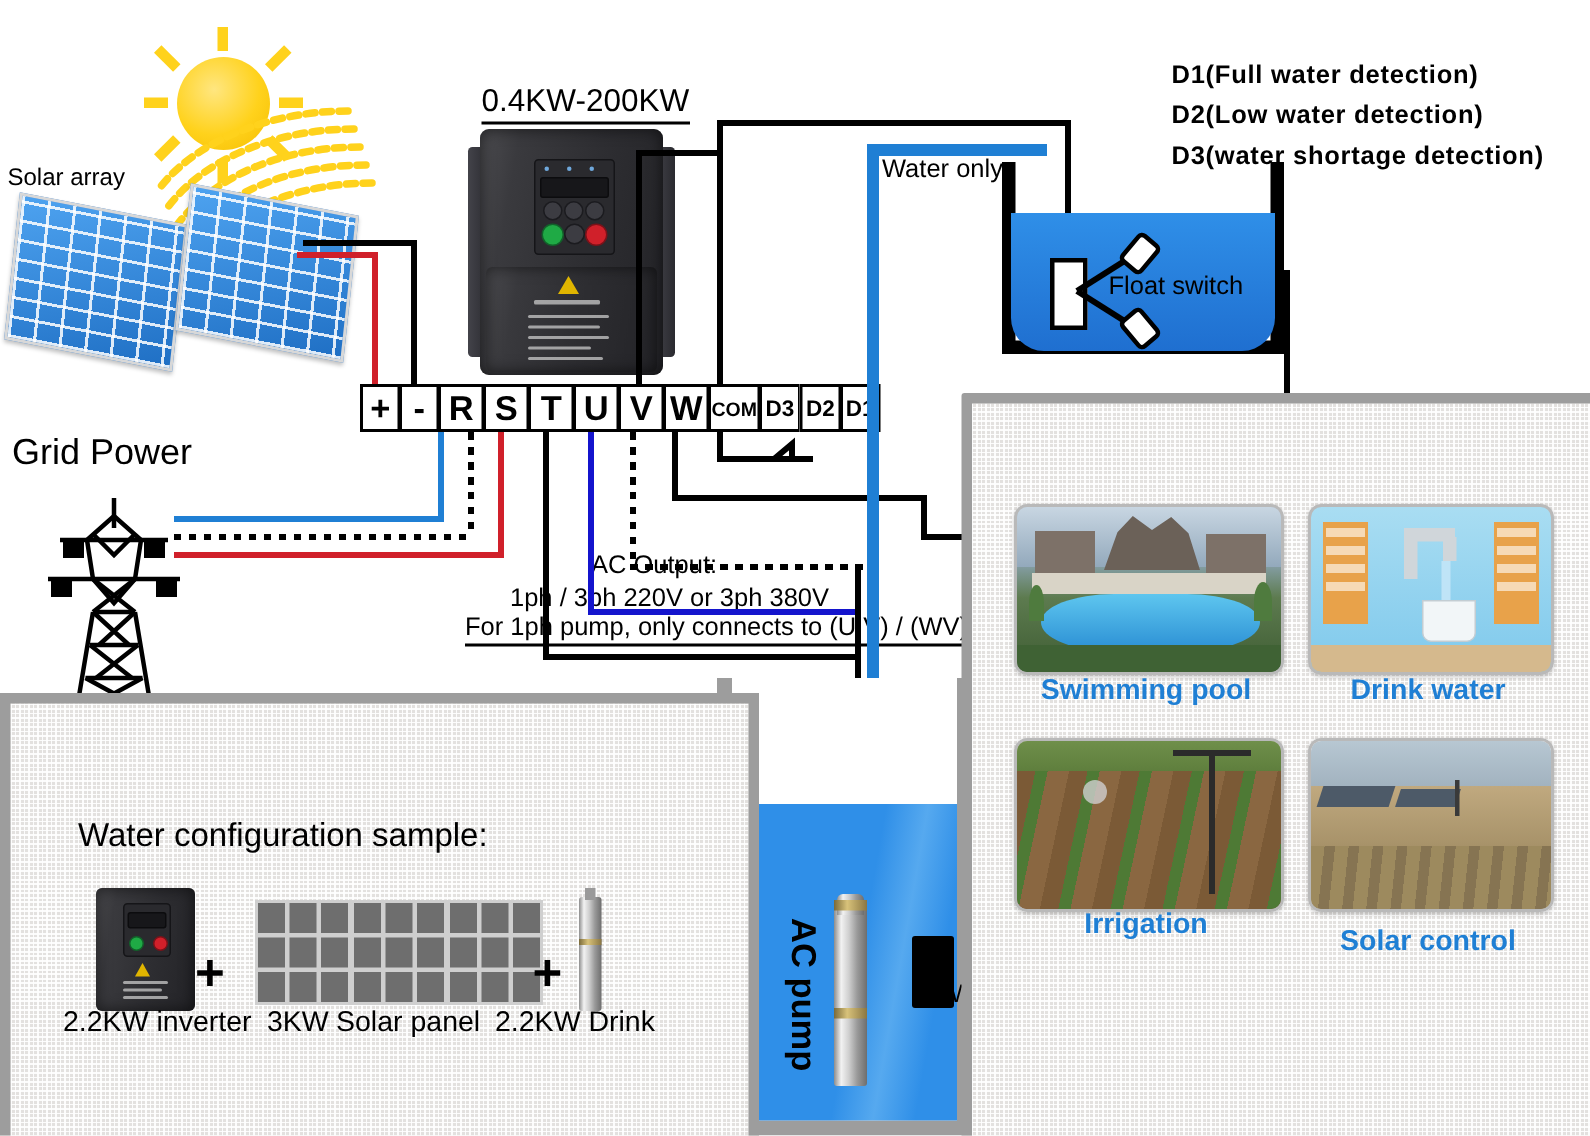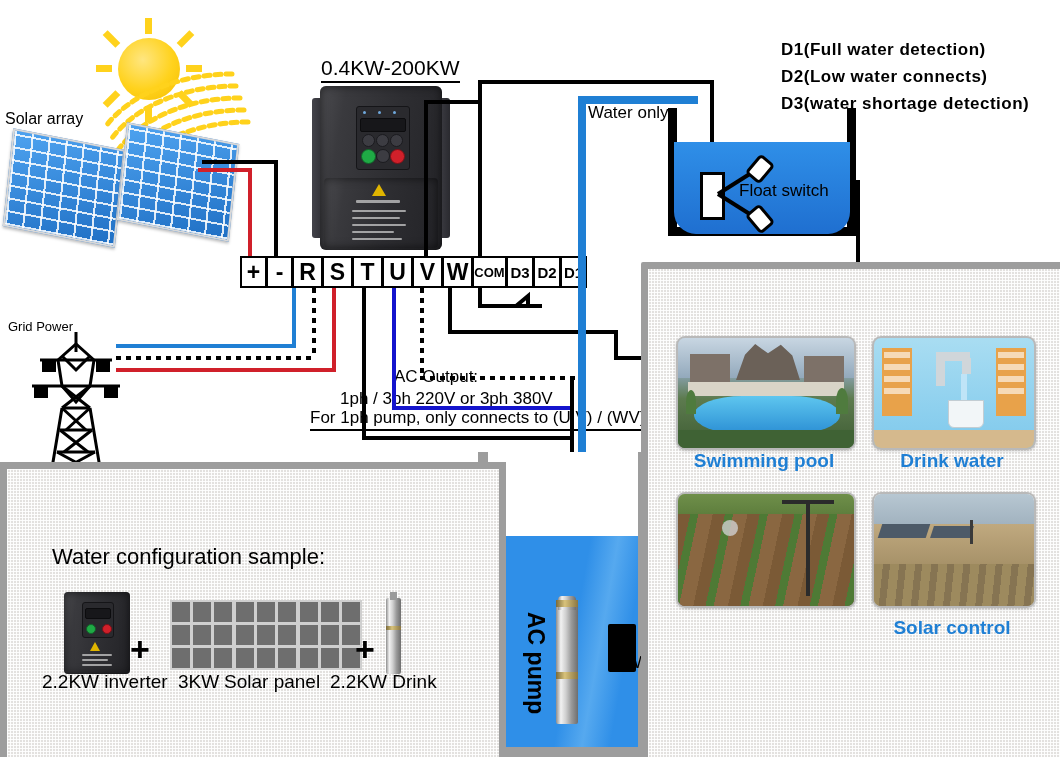--- a/index.html
+++ b/index.html
@@ -171,21 +171,21 @@
     <div class="term" style="width:30px">T</div>
     <div class="term" style="width:30px">U</div>
     <div class="term" style="width:30px">V</div>
     <div class="term" style="width:30px">W</div>
     <div class="term small" style="width:34px">COM</div>
     <div class="term sm2" style="width:27px">D3</div>
     <div class="term sm2" style="width:27px">D2</div>
     <div class="term sm2" style="width:27px">D1</div>
   </div>
 
-  <div class="txt" style="left:8px;top:320px;font-size:13px;">Grid Power</div>
+  <div class="txt" style="left:8px;top:289px;font-size:24px;">Grid Power</div>
 
   <svg class="abs" style="left:18px;top:330px;" width="116" height="140" viewBox="0 0 116 140">
     <g stroke="#000" stroke-width="3" fill="none">
       <path d="M58 2 L58 22"></path>
       <path d="M22 30 L94 30"></path>
       <path d="M14 56 L102 56"></path>
       <path d="M40 30 L58 14 L76 30"></path>
       <path d="M44 26 L58 40 L72 26"></path>
       <path d="M40 30 L44 56 M76 30 L72 56"></path>
       <path d="M44 56 L58 72 L72 56"></path>
@@ -247,21 +247,21 @@
 
   <div class="wire wv" style="left:478px;top:80px;height:178px;"></div>
   <div class="wire wh" style="left:478px;top:80px;width:236px;"></div>
   <div class="wire wv" style="left:710px;top:80px;height:102px;"></div>
 
   <div class="wire wh blue" style="left:578px;top:96px;width:120px;height:8px;"></div>
   <div class="wire wv blue" style="left:578px;top:96px;height:530px;width:8px;"></div>
   <div class="txt" style="left:588px;top:104px;font-size:17px;">Water only</div>
 
   <div class="txt" style="left:781px;top:41px;font-size:17px;font-weight:700;letter-spacing:.5px;">D1(Full water detection)</div>
-  <div class="txt" style="left:781px;top:68px;font-size:17px;font-weight:700;letter-spacing:.5px;">D2(Low water connects)</div>
+  <div class="txt" style="left:781px;top:68px;font-size:17px;font-weight:700;letter-spacing:.5px;">D2(Low water detection)</div>
   <div class="txt" style="left:781px;top:95px;font-size:17px;font-weight:700;letter-spacing:.5px;">D3(water shortage detection)</div>
 
   <div class="abs" style="left:668px;top:108px;width:188px;height:146px;">
     <div class="tank-wall" style="left:0px;top:0px;width:9px;height:128px;"></div>
     <div class="tank-wall" style="left:179px;top:0px;width:9px;height:128px;"></div>
     <div class="tank-wall" style="left:0px;top:119px;width:188px;height:9px;border-bottom-left-radius:24px;border-bottom-right-radius:24px;"></div>
     <div class="tank-water" style="left:6px;top:34px;width:176px;height:92px;border-bottom-left-radius:22px;border-bottom-right-radius:22px;"></div>
   </div>
 
   <div class="float-body" style="left:700px;top:172px;width:19px;height:42px;"></div>
@@ -325,20 +325,21 @@
   <div class="cap" style="left:872px;top:450px;width:160px;">Drink water</div>
 
   <div class="card" style="left:676px;top:492px;width:176px;height:112px;background:linear-gradient(180deg,#9fb87a 0%,#8d6a42 35%,#7a5a37 60%,#6d4f30 100%);">
     <div class="abs" style="left:0;top:0;width:176px;height:22px;background:linear-gradient(180deg,#6f8f4a,#5d7d3c);"></div>
     <div class="abs" style="left:0;top:20px;width:176px;height:92px;
         background:repeating-linear-gradient(102deg,#7b5a36 0 12px,#4e7a35 12px 20px,#8a6741 20px 34px);"></div>
     <div class="abs" style="left:128px;top:6px;width:4px;height:96px;background:#2b2b2b;"></div>
     <div class="abs" style="left:104px;top:6px;width:52px;height:4px;background:#2b2b2b;"></div>
     <div class="abs" style="left:44px;top:26px;width:16px;height:16px;border-radius:50%;background:#cfcfcf;opacity:.8;"></div>
   </div>
+  <div class="cap" style="left:676px;top:606px;width:176px;">Irrigation</div>
 
   <div class="card" style="left:872px;top:492px;width:160px;height:112px;background:linear-gradient(180deg,#a9bdcb 0%,#b9a徐88 0%,#c3ae86 32%,#a8905f 60%,#8c7a52 100%);">
     <div class="abs" style="left:0;top:0;width:160px;height:34px;background:linear-gradient(180deg,#b7c7d2,#9fb0bd);"></div>
     <div class="abs" style="left:0;top:30px;width:160px;height:82px;background:linear-gradient(180deg,#c0a97f,#8d7a52);"></div>
     <div class="abs" style="left:6px;top:30px;width:48px;height:14px;background:#4d5a68;transform:skewX(-18deg);"></div>
     <div class="abs" style="left:58px;top:32px;width:40px;height:12px;background:#4d5a68;transform:skewX(-18deg);"></div>
     <div class="abs" style="left:96px;top:26px;width:3px;height:24px;background:#3a3a3a;"></div>
     <div class="abs" style="left:0;top:70px;width:160px;height:42px;background:repeating-linear-gradient(96deg,#9d8a5e 0 9px,#867452 9px 16px);"></div>
   </div>
   <div class="cap" style="left:872px;top:617px;width:160px;">Solar control</div>

